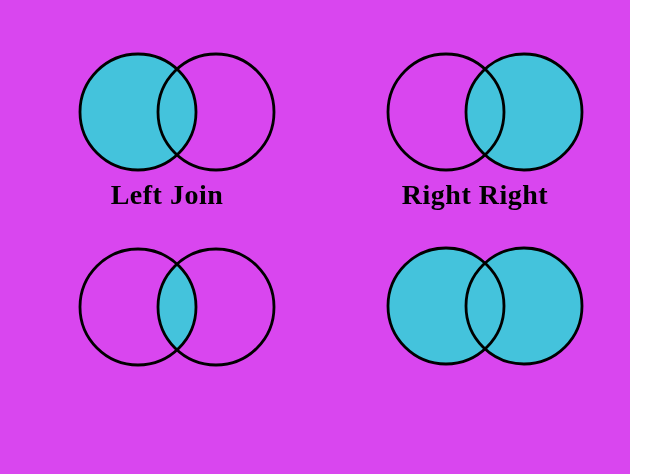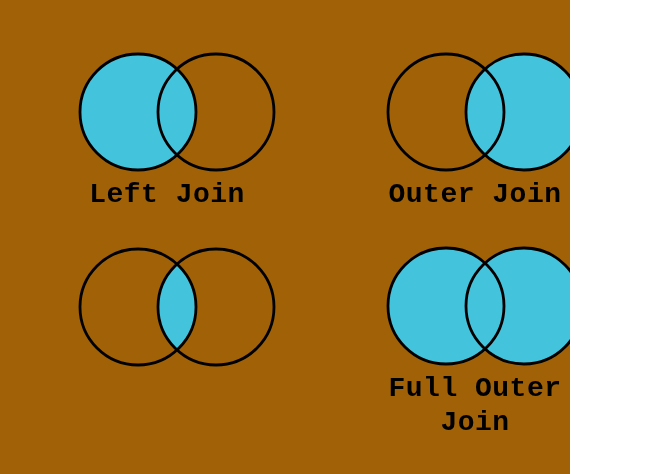--- a/index.html
+++ b/index.html
@@ -1,25 +1,25 @@
 <!DOCTYPE html>
 <html><head>
 <meta charset="utf-8">
 <style>
   html, body {
     margin: 0;
     padding: 0;
   }
   #screen {
     position: relative;
-    width: 570px;
+    width: 630px;
     height: 474px;
-    background: #a16207;
+    background: #d946ef;
     overflow: hidden;
-    font-family: Liberation Mono, monospace;
+    font-family: Liberation Serif, serif;
   }
   .cell {
     position: absolute;
     width: 222px;
     margin: 0;
     padding: 0;
   }
   #cell-0 { left: 68px;  top: 46px;  }
   #cell-1 { left: 376px; top: 46px;  }
   #cell-2 { left: 68px;  top: 241px; }
@@ -54,38 +54,36 @@
         </svg></div>
     <figcaption class="venn-label">Left Join</figcaption>
   </figure>
 
   <figure class="cell" id="cell-1">
     <div class="venn-slot"><svg width="222" height="130" viewBox="0 0 222 130">
           <circle cx="148" cy="66" r="58" fill="#44C3DC"></circle>
           <circle cx="70" cy="66" r="58" fill="none" stroke="#000000" stroke-width="2.8"></circle>
           <circle cx="148" cy="66" r="58" fill="none" stroke="#000000" stroke-width="2.8"></circle>
         </svg></div>
-    <figcaption class="venn-label">Outer Join</figcaption>
+    <figcaption class="venn-label">Right Right</figcaption>
   </figure>
 
   <figure class="cell" id="cell-2">
     <div class="venn-slot"><svg width="222" height="130" viewBox="0 0 222 130">
           <clipPath id="clip-2">
             <circle cx="70" cy="66" r="58" fill="#000"></circle>
           </clipPath>
           <circle cx="148" cy="66" r="58" fill="#44C3DC" clip-path="url(#clip-2)"></circle>
           <circle cx="70" cy="66" r="58" fill="none" stroke="#000000" stroke-width="2.8"></circle>
           <circle cx="148" cy="66" r="58" fill="none" stroke="#000000" stroke-width="2.8"></circle>
         </svg></div>
   </figure>
 
   <figure class="cell" id="cell-3">
     <div class="venn-slot"><svg width="222" height="130" viewBox="0 0 222 130">
           <circle cx="70" cy="66" r="58" fill="#44C3DC"></circle>
           <circle cx="148" cy="66" r="58" fill="#44C3DC"></circle>
           <circle cx="70" cy="66" r="58" fill="none" stroke="#000000" stroke-width="2.8"></circle>
           <circle cx="148" cy="66" r="58" fill="none" stroke="#000000" stroke-width="2.8"></circle>
         </svg></div>
-    <figcaption class="venn-label">Full Outer
-Join</figcaption>
   </figure>
 
 </div>
 
 </body></html>

